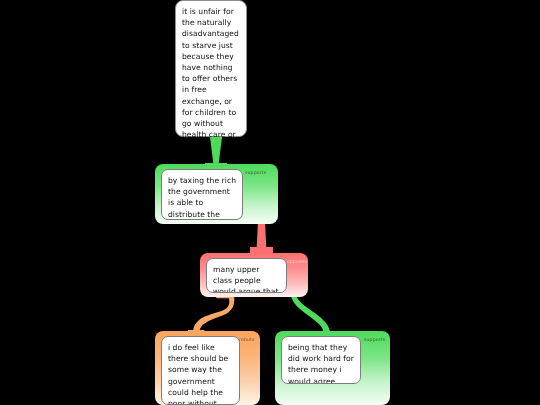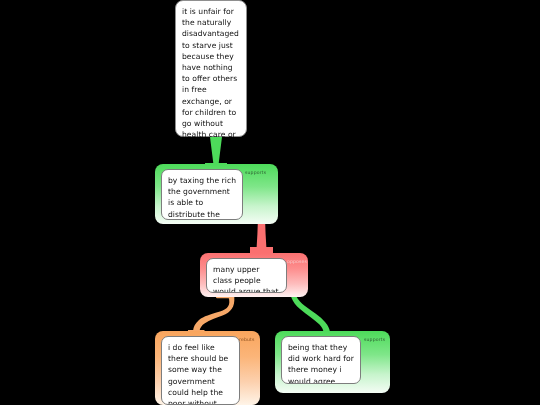--- a/index.html
+++ b/index.html
@@ -139,18 +139,18 @@
   <div class="node tinted tint-red" style="left:200px; top:253px; width:108px; height:44px;">
     <div class="box" style="left:6px; top:5px; width:81px; height:35px;">many upper class people would argue that taxation is theft</div>
   </div>
   <div class="badge on-red" style="position:absolute; left:287px; top:259px;">opposes</div>
 
   <div class="node tinted tint-orange" style="left:155px; top:331px; width:105px; height:74px;">
     <div class="box" style="left:6px; top:5px; width:79px; height:69px;">i do feel like there should be some way the government could help the poor without hurting the rich</div>
   </div>
   <div class="badge on-orange" style="position:absolute; left:239px; top:337px;">rebuts</div>
 
-  <div class="node tinted tint-green" style="left:275px; top:331px; width:115px; height:62px;">
+  <div class="node tinted tint-green" style="left:275px; top:331px; width:115px; height:74px;">
     <div class="box" style="left:6px; top:5px; width:80px; height:48px;">being that they did work hard for there money i would agree</div>
   </div>
   <div class="badge on-green" style="position:absolute; left:364px; top:337px;">supports</div>
 
 </div>
 
 </body></html>

